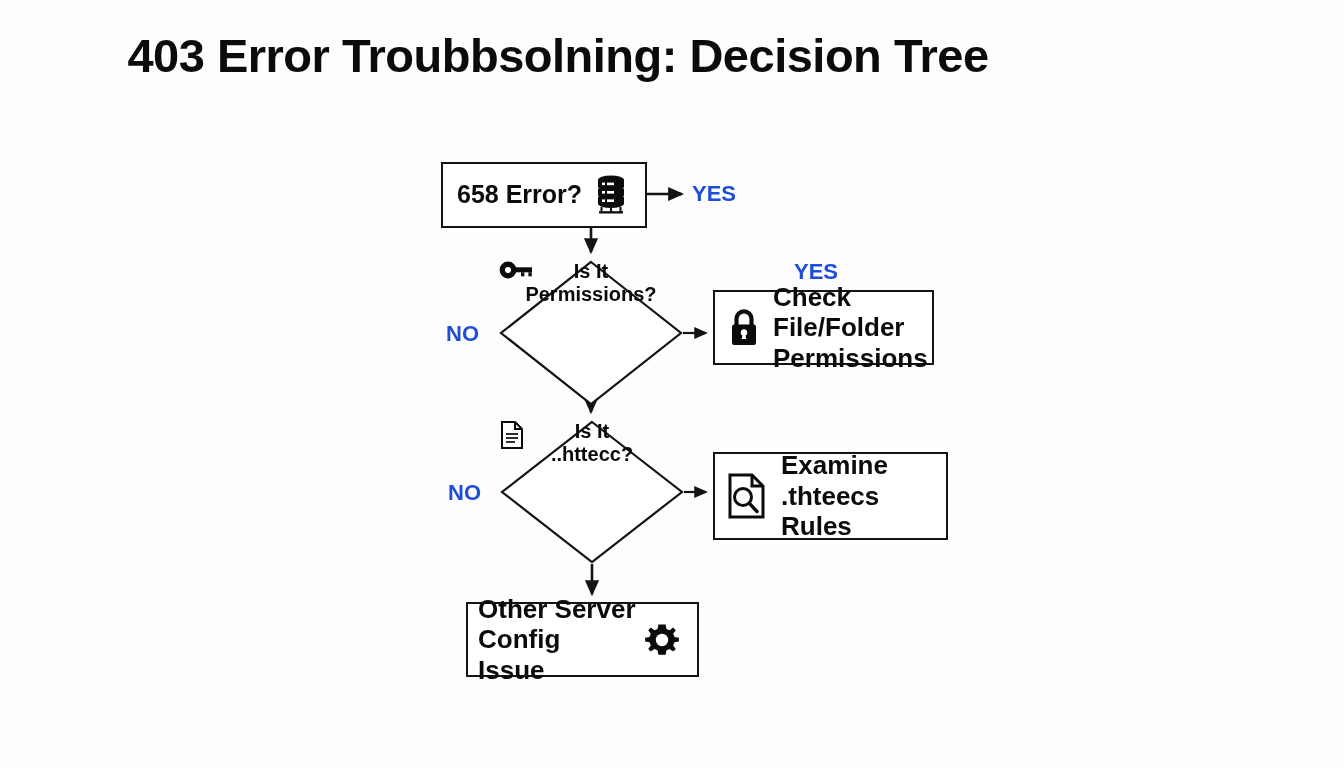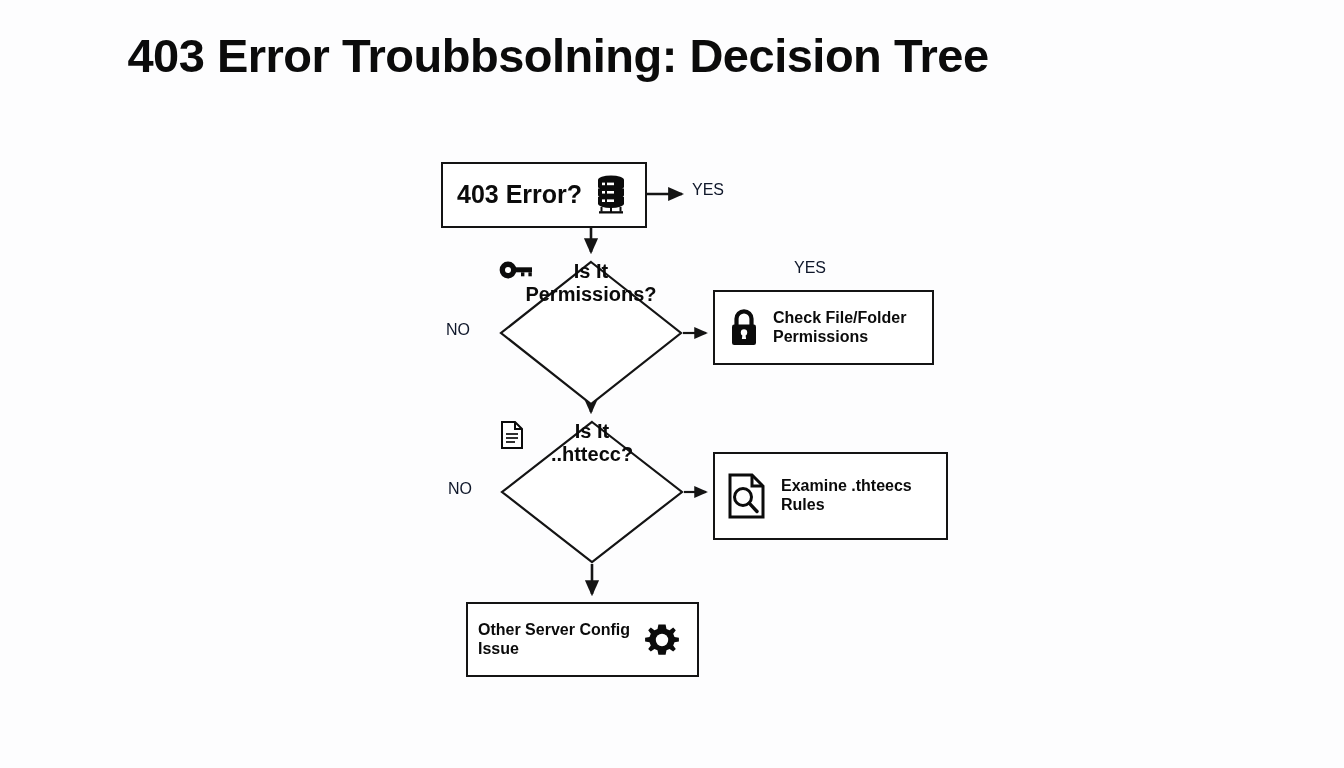--- a/index.html
+++ b/index.html
@@ -36,21 +36,21 @@
   }
   .node {
     position: absolute;
     box-sizing: border-box;
     background: #ffffff;
     border: 2.5px solid #141414;
     display: flex;
     align-items: center;
   }
   .node-label {
-    font-size: 16px;
+    font-size: 26px;
     font-weight: bold;
     color: #0b0b0b;
     line-height: 1.18;
     font-family: "Liberation Sans", sans-serif;
   }
   #node-start {
     left: 441px;
     top: 162px;
     width: 206px;
     height: 66px;
@@ -130,23 +130,23 @@
     padding-bottom: 2px;
   }
   #diamond-htaccess {
     left: 500px;
     top: 420px;
     width: 184px;
     height: 144px;
   }
   .edge-label {
     position: absolute;
-    font-size: 16px;
-    font-weight: normal;
-    color: #0f172a;
+    font-size: 22px;
+    font-weight: bold;
+    color: #1d4ed8;
     font-family: "Liberation Sans", sans-serif;
   }
   #label-yes-start { left: 692px; top: 181px; }
   #label-no-permissions { left: 446px; top: 321px; }
   #label-yes-permissions { left: 794px; top: 259px; }
   #label-no-htaccess { left: 448px; top: 480px; }
   .icon {
     display: inline-block;
     flex: 0 0 auto;
     line-height: 0;
@@ -171,21 +171,21 @@
   <path d="M 591 406 L 591 412" stroke="#141414" stroke-width="2.6" fill="none" marker-end="url(#arrow)"></path>
 
   <path d="M 684 492 L 706 492" stroke="#141414" stroke-width="2.2" fill="none" marker-end="url(#arrow)"></path>
 
   <path d="M 592 564 L 592 594" stroke="#141414" stroke-width="2.6" fill="none" marker-end="url(#arrow)"></path>
 </svg>
 
 <div class="page-title">403 Error Troubbsolning: Decision Tree</div>
 
 <div class="node" id="node-start">
-  <span class="node-label">403 Error?</span>
+  <span class="node-label">658 Error?</span>
   <span class="icon">
     <svg width="38" height="44" viewBox="0 0 38 44" xmlns="http://www.w3.org/2000/svg">
       <g fill="#0b0b0b">
         <ellipse cx="19" cy="7" rx="13" ry="4.6"></ellipse>
         <path d="M6 7 h26 v6.5 a13 4.6 0 0 1 -26 0 z"></path>
         <path d="M6 15.5 h26 v6.5 a13 4.6 0 0 1 -26 0 z"></path>
         <path d="M6 24 h26 v6.5 a13 4.6 0 0 1 -26 0 z"></path>
         <rect x="10" y="9.6" width="3" height="2.6" fill="#ffffff"></rect>
         <rect x="15" y="9.6" width="7" height="2.6" fill="#ffffff"></rect>
         <rect x="10" y="18" width="3" height="2.6" fill="#ffffff"></rect>

